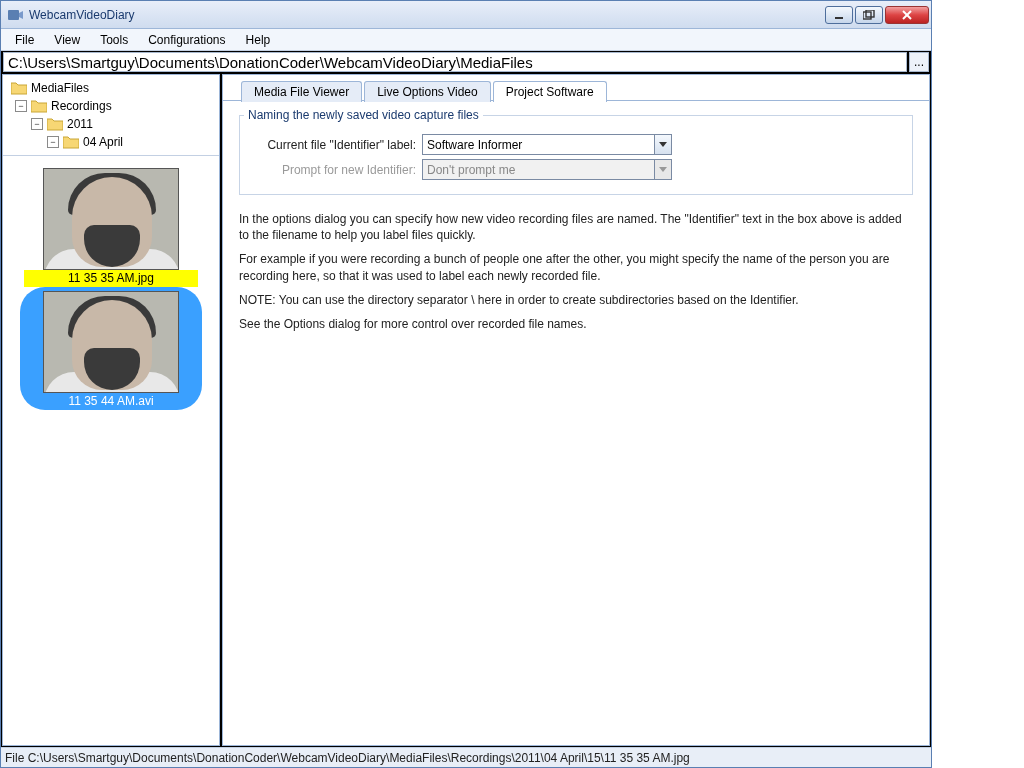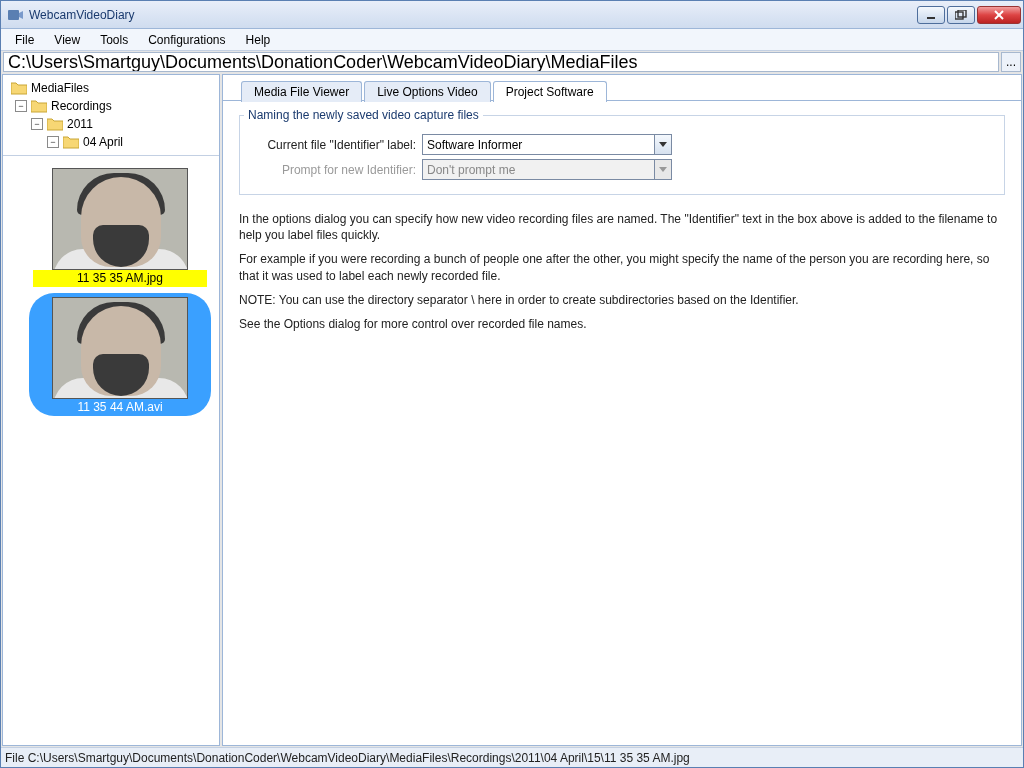--- a/index.html
+++ b/index.html
@@ -1,45 +1,45 @@
 <!DOCTYPE html>
 <html><head>
 <meta charset="utf-8">
 <style>
 * { box-sizing: border-box; margin: 0; padding: 0; font-family: "Segoe UI", Tahoma, sans-serif; font-size: 12px; }
 html, body { width: 1024px; height: 768px; overflow: hidden; }
 
-.window { width: 1024px; height: 768px; background: #e5e5e5; display: flex; flex-direction: column; border: 1px solid #5a7fb2; }
+.window { width: 932px; height: 768px; background: #000000; display: flex; flex-direction: column; border: 1px solid #5a7fb2; }
 
 .titlebar { height: 28px; background: linear-gradient(#e8eef9, #cfdcef); display: flex; align-items: center; padding: 0 2px 0 6px; border-bottom: 1px solid #9db6d8; }
 .titlebar .app-icon { width: 16px; height: 16px; margin-right: 6px; }
 .titlebar .title { color: #1a3a6e; flex: 1; }
 .win-btns { display: flex; gap: 2px; }
 .win-btn { width: 28px; height: 18px; border: 1px solid #4e6e9c; border-radius: 3px; display: flex; align-items: center; justify-content: center; background: linear-gradient(#f4f8fd, #c6d6eb); cursor: default; }
 .win-btn.close { width: 44px; background: linear-gradient(#f2a0a0, #d44, #b22); border-color: #933; color: #fff; }
 .win-btn svg { display: block; }
 
 .menubar { height: 22px; background: #f2f6fc; display: flex; align-items: center; padding: 0 4px; border-bottom: 1px solid #c3d0e3; }
 .menubar .menu-item { padding: 2px 10px; cursor: default; }
 
 .pathbar { height: 22px; display: flex; align-items: stretch; padding: 1px 2px; gap: 2px; }
-.pathbar input { flex: 1; border: 1px solid #a7b8cf; padding: 0 4px; background: #fff; font-size: 18px; }
+.pathbar input { flex: 1; border: 1px solid #a7b8cf; padding: 0 4px; background: #fff; font-size: 15px; }
 .pathbar .path-more { width: 20px; border: 1px solid #a7b8cf; background: #edf2fa; display: flex; align-items: center; justify-content: center; cursor: default; }
 
 .body-area { flex: 1; display: flex; min-height: 0; }
 
 .left-pane { width: 218px; display: flex; flex-direction: column; border: 1px solid #9db6d8; margin: 1px 2px 1px 1px; background: #fff; }
 
 .tree { padding: 4px 8px; border-bottom: 1px solid #c3d0e3; overflow: auto; flex: 0 0 auto; background: #fff; }
 .tree-row { display: flex; align-items: center; height: 18px; cursor: default; }
 .tree-expander { width: 12px; height: 12px; border: 1px solid #8a8a8a; display: flex; align-items: center; justify-content: center; margin-right: 4px; font-size: 9px; line-height: 1; color: #333; background: #fff; }
 .folder-icon { width: 16px; height: 14px; margin-right: 4px; }
 .tree-label { white-space: nowrap; }
 
-.thumbs { flex: 1; overflow: auto; padding: 8px; display: flex; flex-direction: column; gap: 6px; align-items: flex-end; background: #fff; }
+.thumbs { flex: 1; overflow: auto; padding: 8px; display: flex; flex-direction: column; gap: 0; align-items: center; background: #fff; }
 .thumb-card { width: 182px; padding: 4px 4px 0 4px; display: flex; flex-direction: column; align-items: center; cursor: default; }
 .thumb-card.selected { background: #3aa0ff; border-radius: 25px; }
 .thumb-img { width: 136px; height: 102px; background: #b8b8b0; border: 1px solid #555; position: relative; overflow: hidden; }
 .thumb-img .face { position: absolute; left: 28px; top: 8px; width: 80px; height: 90px; background: #c8b8a8; border-radius: 40px 40px 30px 30px; }
 .thumb-img .hair { position: absolute; left: 24px; top: 4px; width: 88px; height: 42px; background: #3a3a3a; border-radius: 44px 44px 6px 6px; }
 .thumb-img .beard { position: absolute; left: 40px; top: 56px; width: 56px; height: 42px; background: #3a3a3a; border-radius: 10px 10px 28px 28px; }
 .thumb-img .shirt { position: absolute; left: 0; bottom: -10px; width: 136px; height: 30px; background: #e8e8e8; border-radius: 60px 60px 0 0; }
 .thumb-caption { width: 100%; text-align: center; padding: 1px 0 2px; }
 .thumb-card .thumb-caption { background: #ffff00; color: #000; }
 .thumb-card.selected .thumb-caption { background: transparent; color: #fff; }

